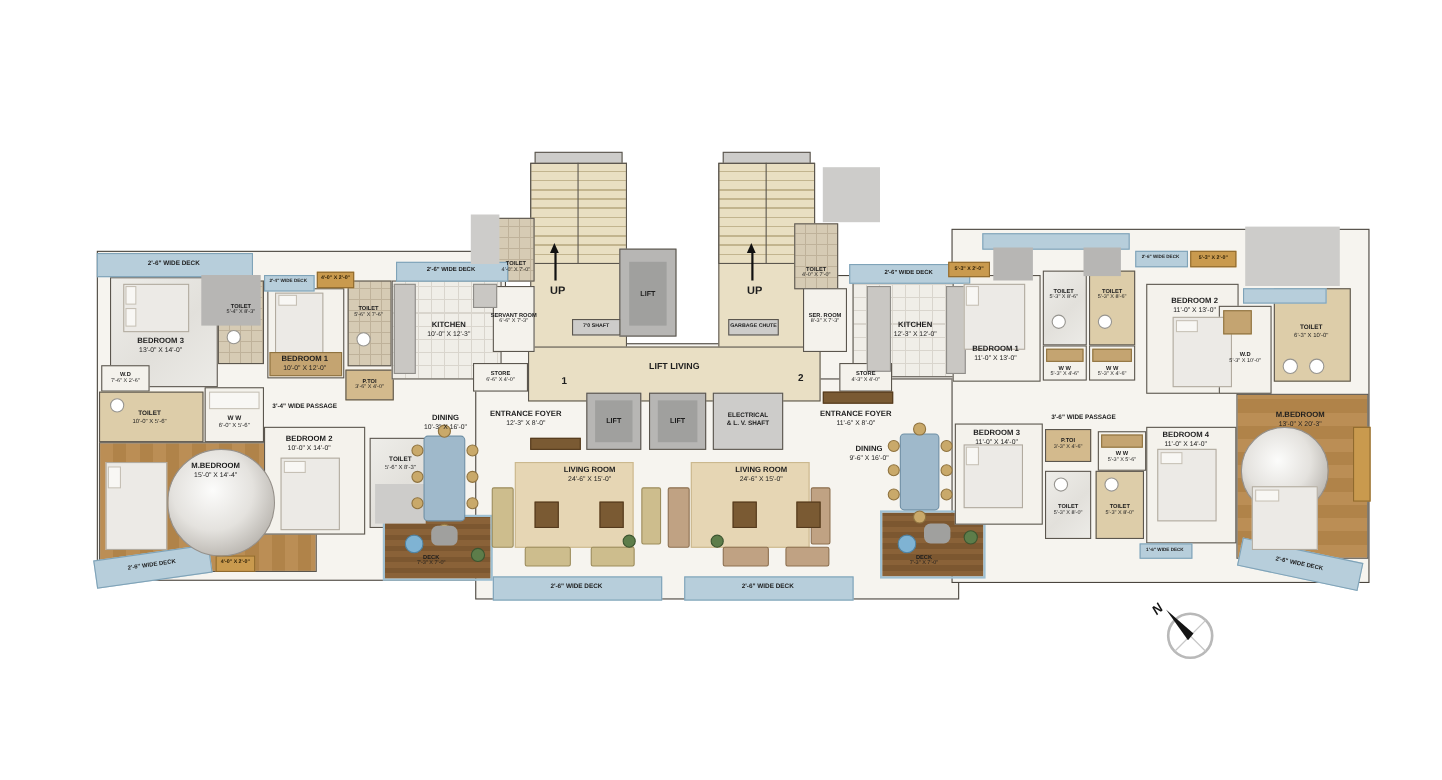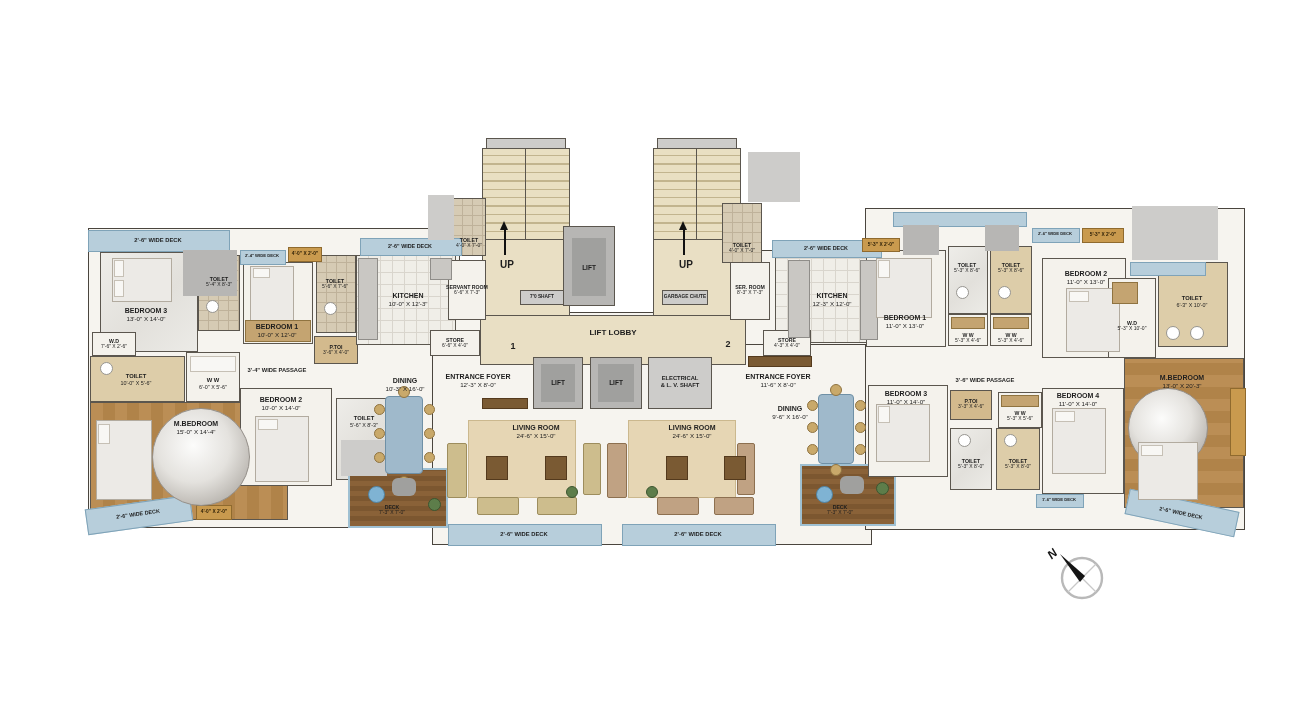--- a/index.html
+++ b/index.html
@@ -76,21 +76,21 @@
   <div class="r gray" style="left:563px;top:226px;width:52px;height:80px"></div>
   <div class="fur gray3" style="left:572px;top:238px;width:34px;height:58px"></div>
   <div class="lb" style="left:589px;top:268px;font-size:6.5px"><span>LIFT</span></div>
 
   <div class="r gray2" style="left:520px;top:290px;width:44px;height:15px"></div>
   <div class="lb tiny" style="left:542px;top:297px"><span>7'0 SHAFT</span></div>
   <div class="r gray2" style="left:662px;top:290px;width:46px;height:15px"></div>
   <div class="lb tiny" style="left:685px;top:297px"><span>GARBAGE CHUTE</span></div>
 
   <div class="r beige" style="left:480px;top:315px;width:266px;height:50px"></div>
-  <div class="lb" style="left:613px;top:333px;font-size:8px"><span>LIFT LOBBY</span></div>
+  <div class="lb" style="left:613px;top:333px;font-size:8px"><span>LIFT LIVING</span></div>
   <div class="lb" style="left:513px;top:346px;font-size:9px"><span>1</span></div>
   <div class="lb" style="left:728px;top:344px;font-size:9px"><span>2</span></div>
 
   <div class="r gray" style="left:533px;top:357px;width:50px;height:52px"></div>
   <div class="fur gray3" style="left:541px;top:364px;width:34px;height:38px"></div>
   <div class="lb" style="left:558px;top:383px;font-size:6.5px"><span>LIFT</span></div>
   <div class="r gray" style="left:590px;top:357px;width:52px;height:52px"></div>
   <div class="fur gray3" style="left:598px;top:364px;width:36px;height:38px"></div>
   <div class="lb" style="left:616px;top:383px;font-size:6.5px"><span>LIFT</span></div>
   <div class="r gray2" style="left:648px;top:357px;width:64px;height:52px"></div>

